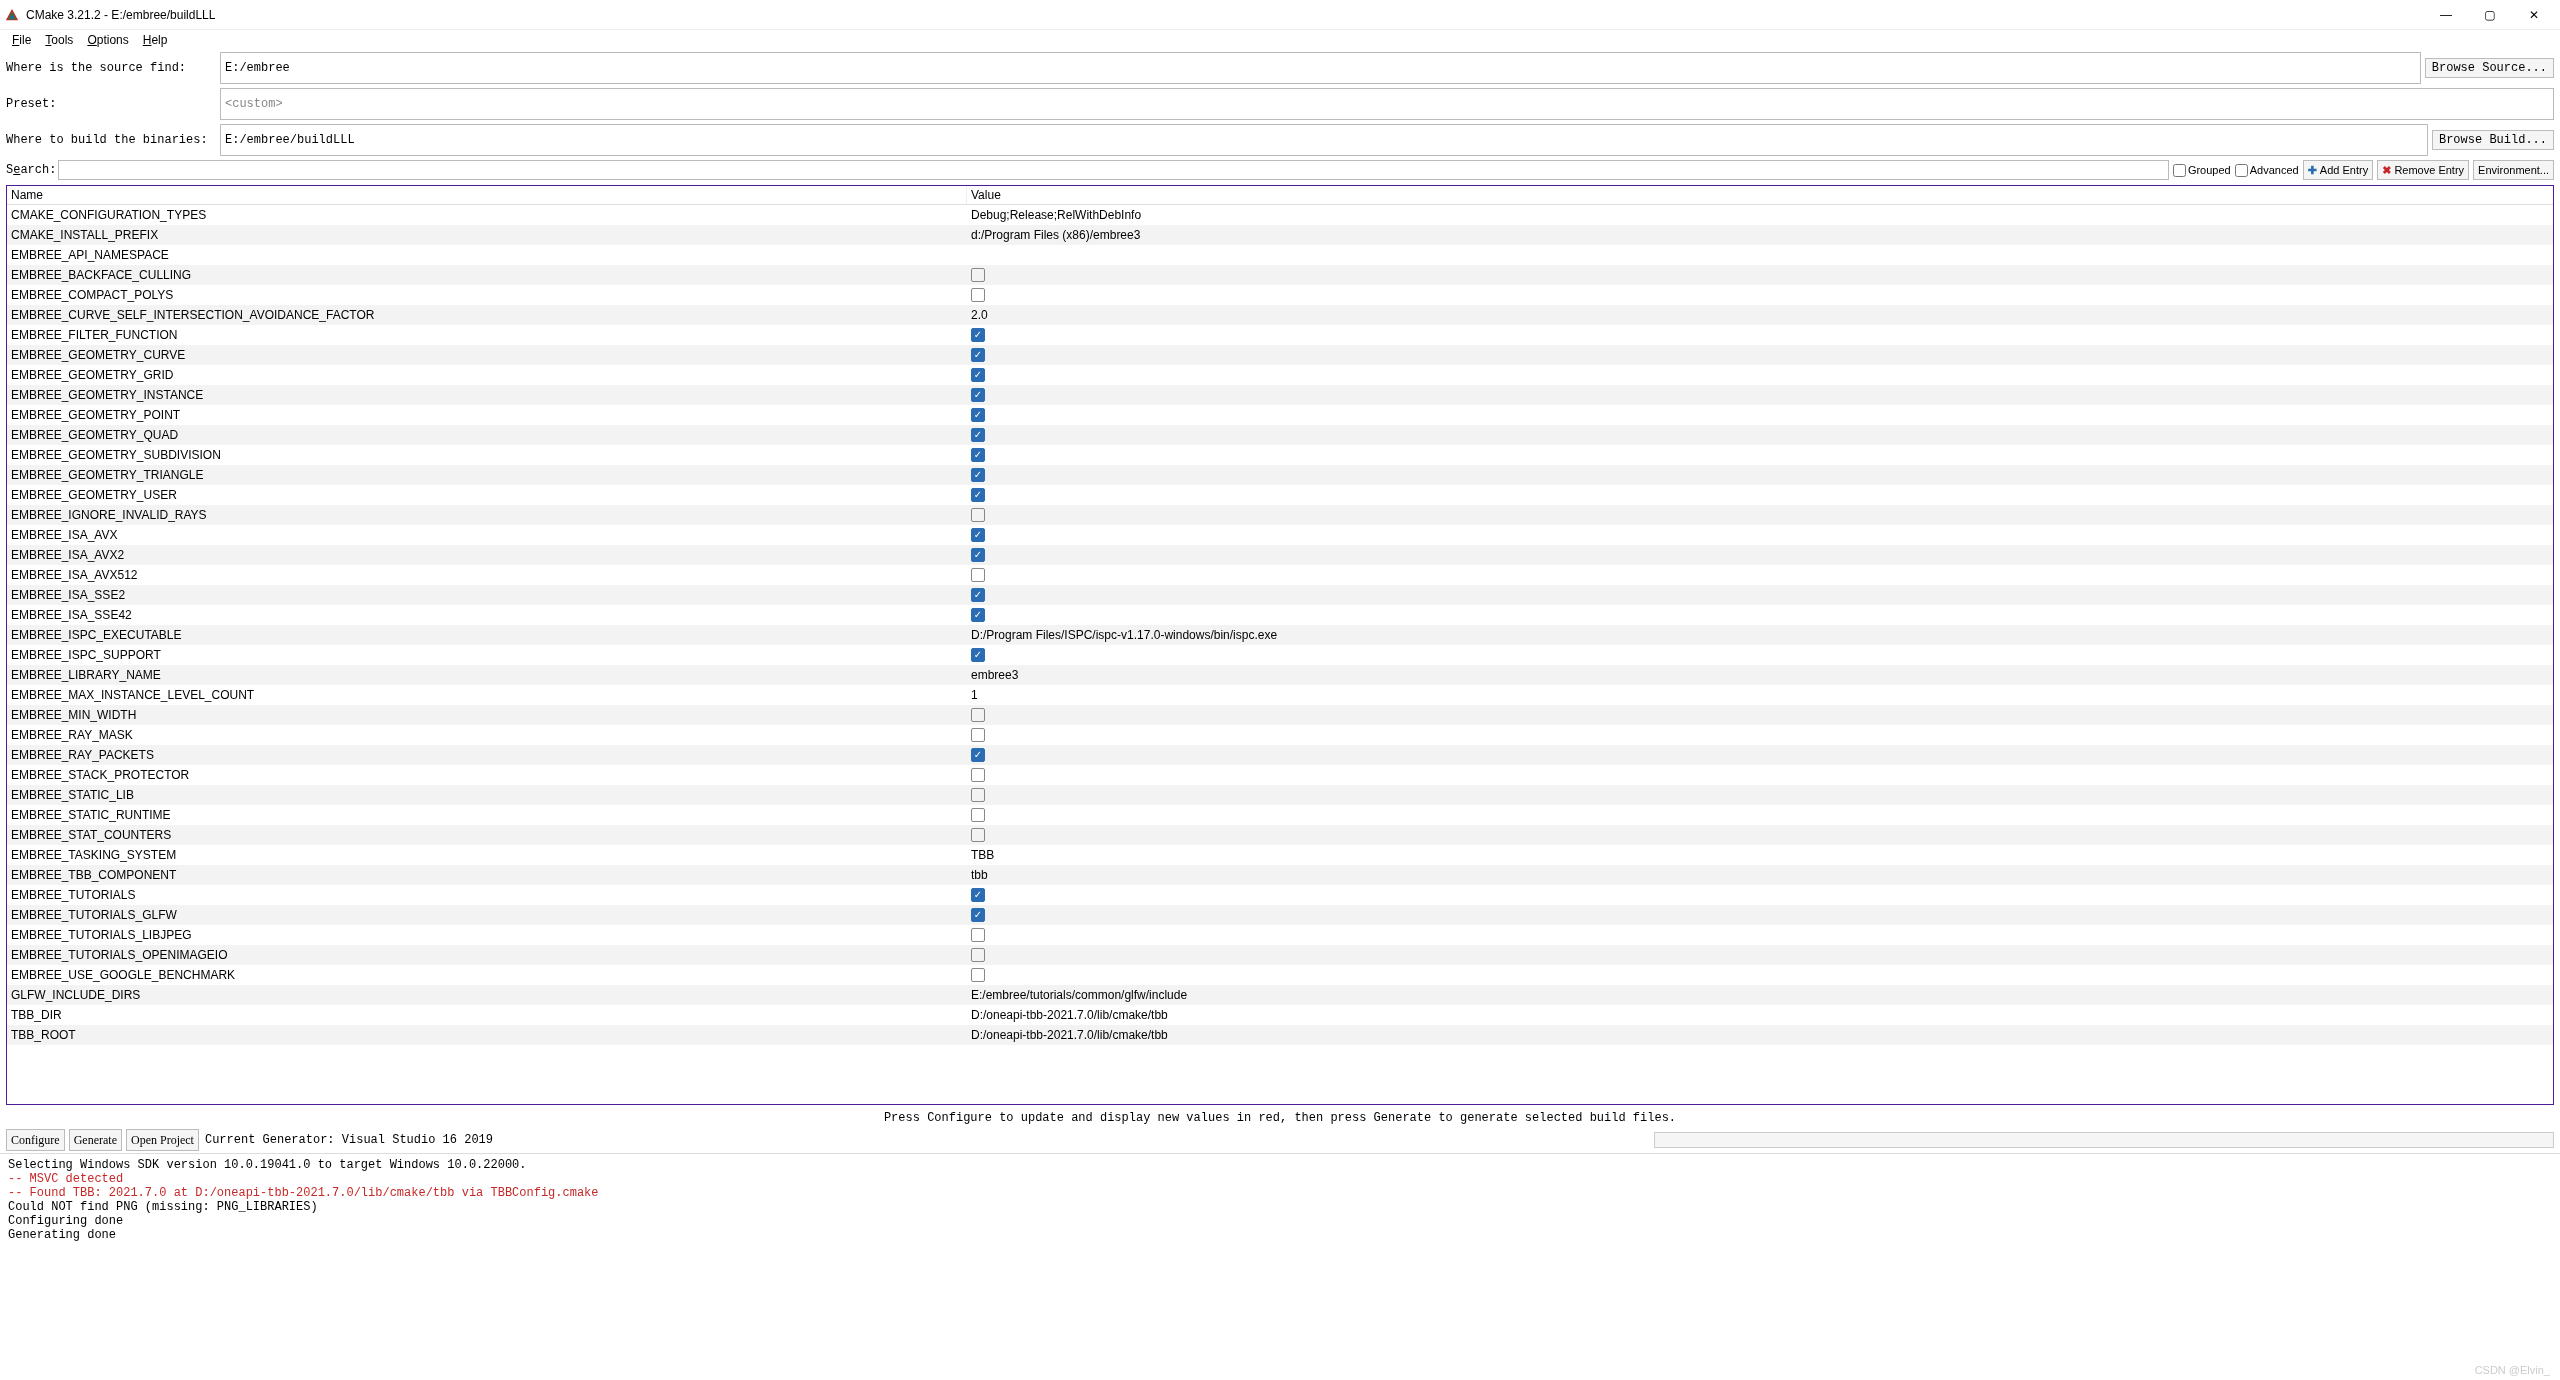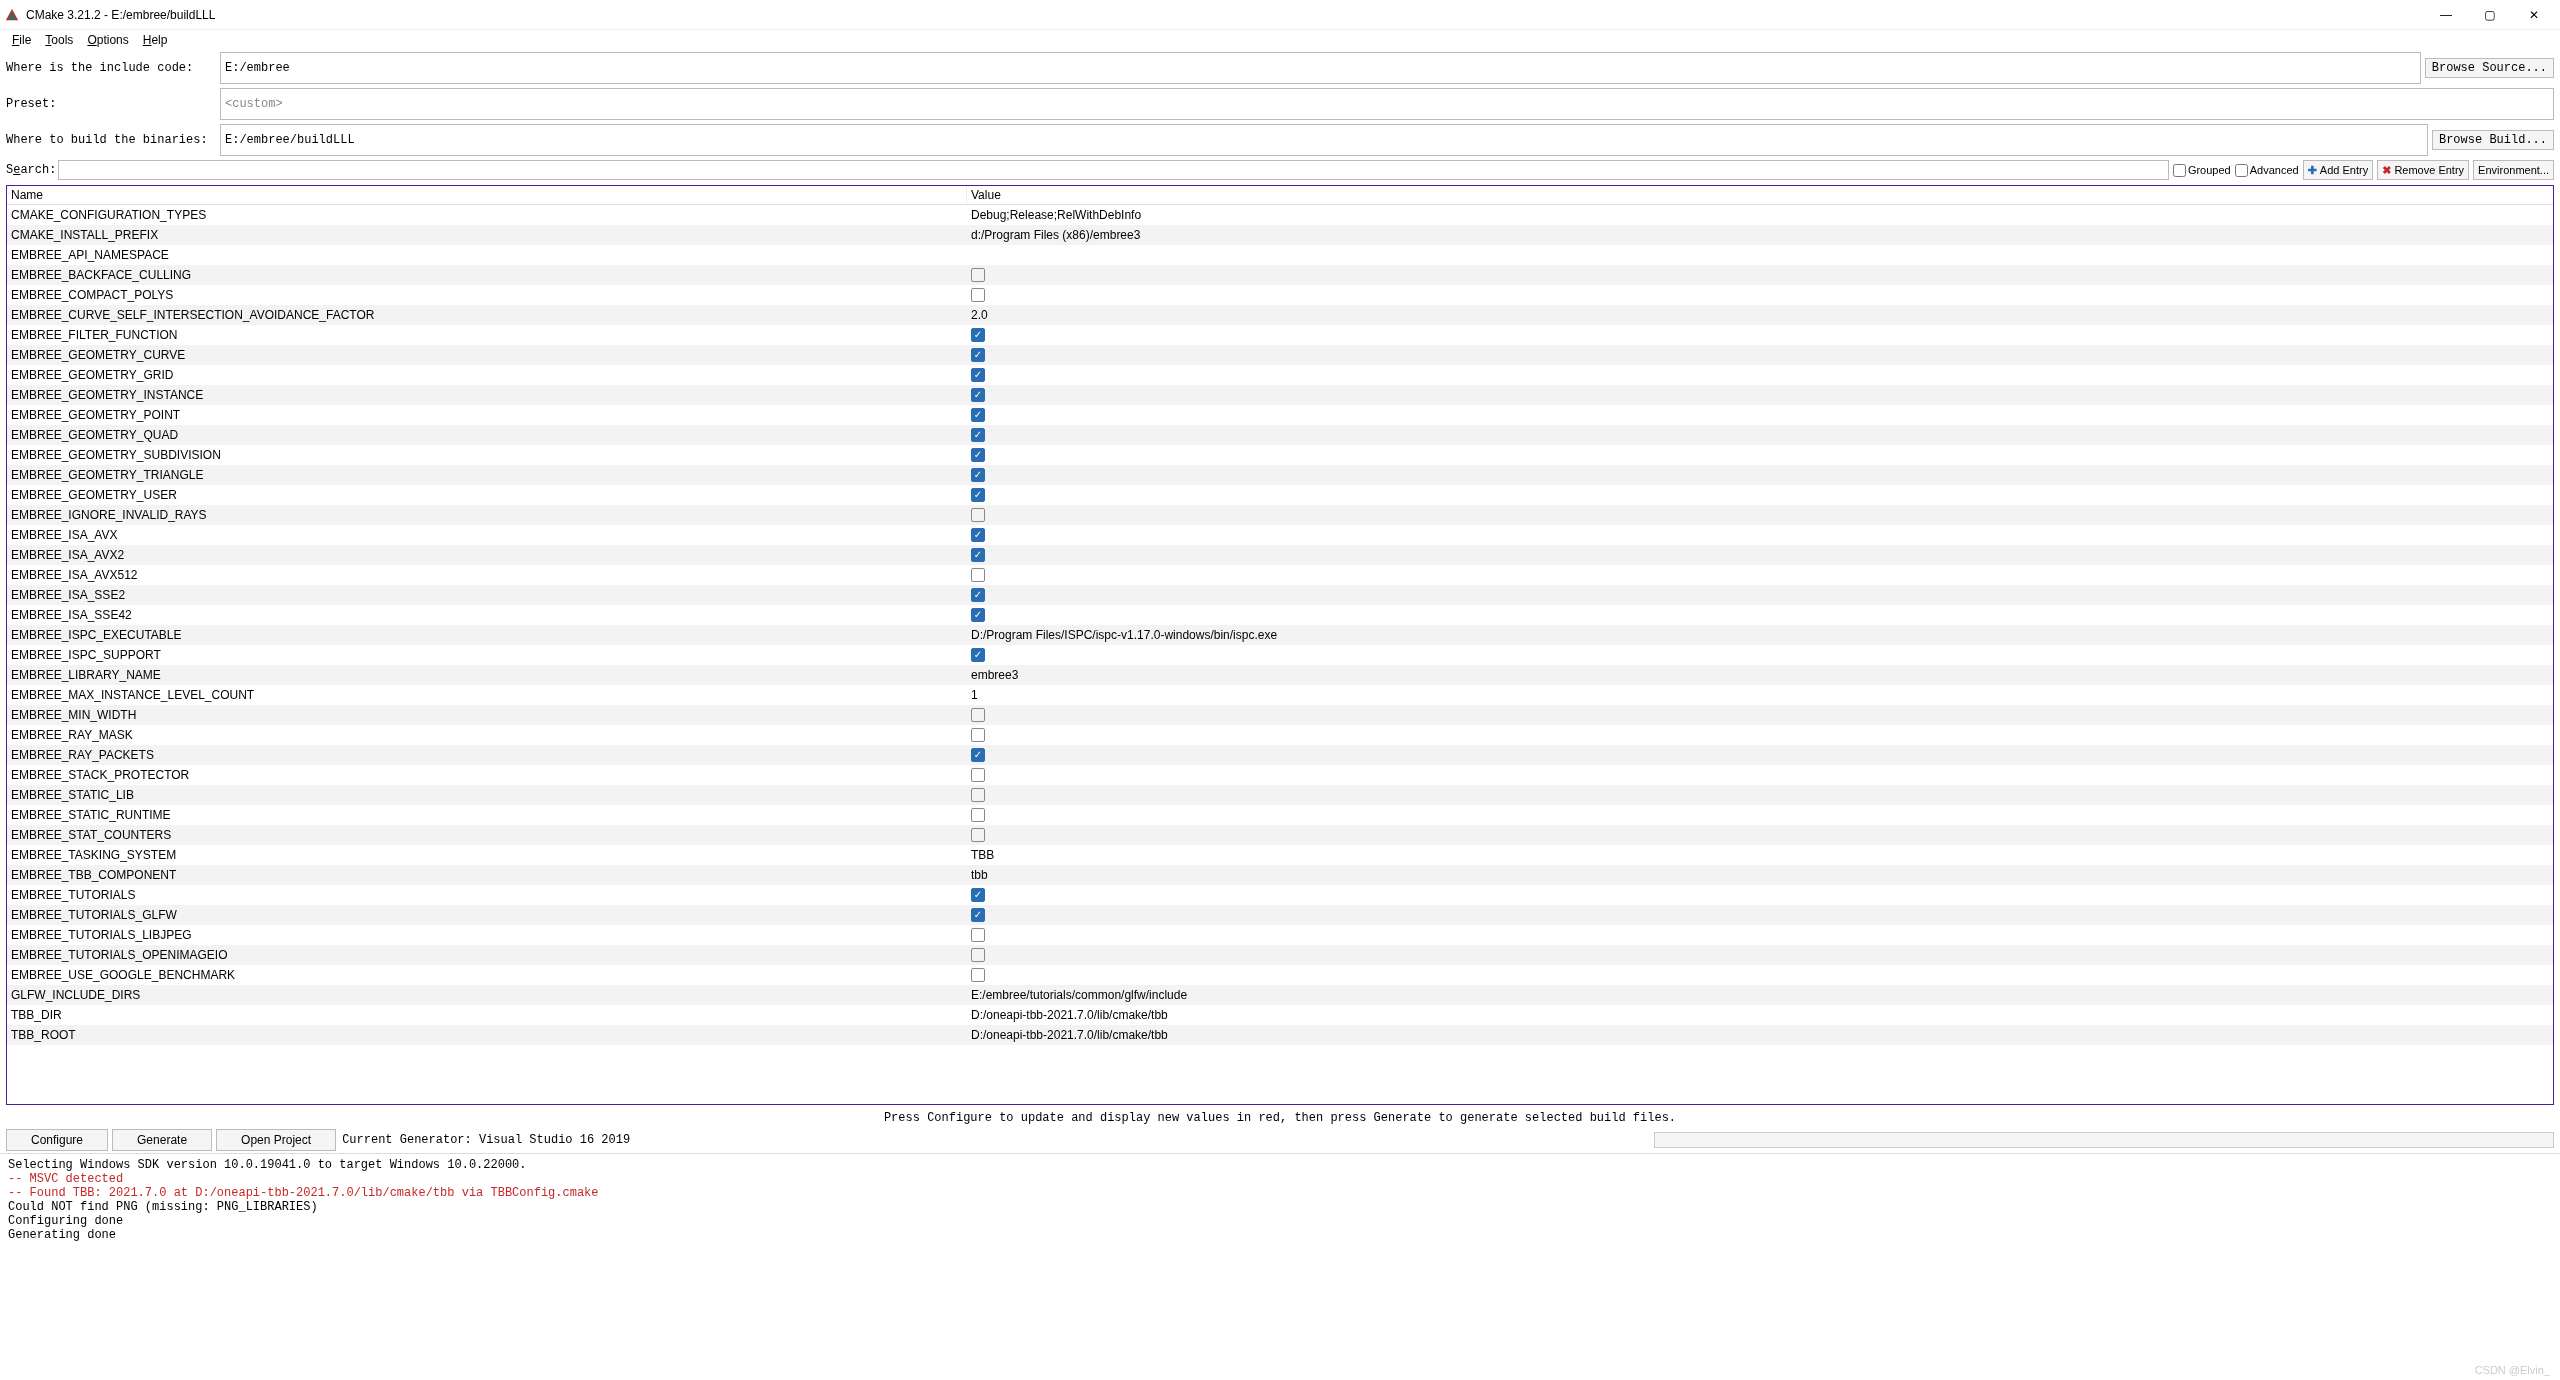--- a/index.html
+++ b/index.html
@@ -138,21 +138,21 @@
 .action-row {
   display:flex;
   align-items:center;
   padding:2px 6px;
   gap:4px;
   font-family:"Courier New",monospace;
   font-size:12px;
   border-bottom:1px solid #ddd;
 }
 .action-row .btn{
-  border:1px solid #bbb;background:#f5f5f5;height:22px;padding:0 24px;font-family:Liberation Sans, sans-serif;font-size:12px;
+  border:1px solid #bbb;background:#f5f5f5;height:22px;padding:0 4px;font-family:Liberation Serif, serif;font-size:12px;
 }
 .action-row .gen-label{ margin-left:2px; }
 .action-row .spacer{flex:1;}
 .action-row .prog{ width:900px;height:16px;border:1px solid #ccc;background:#f5f5f5;}
 
 .log {
   flex:1;
   padding: 4px 8px;
   font-family:"Courier New",monospace;
   font-size:12px;
@@ -185,21 +185,21 @@
 </div>
 
 <div class="menubar">
   <span class="menu-item"><span class="accel">F</span>ile</span>
   <span class="menu-item"><span class="accel">T</span>ools</span>
   <span class="menu-item"><span class="accel">O</span>ptions</span>
   <span class="menu-item"><span class="accel">H</span>elp</span>
 </div>
 
 <div class="path-row">
-  <span class="lbl">Where is the include code:</span>
+  <span class="lbl">Where is the source find:</span>
   <input class="field" value="E:/embree" style="">
   <button class="btn">Browse Source...</button>
 </div>
 
 <div class="path-row">
   <span class="lbl">Preset:</span>
   <input class="field combo" value="&lt;custom&gt;" style="">
 </div>
 
 <div class="path-row">

